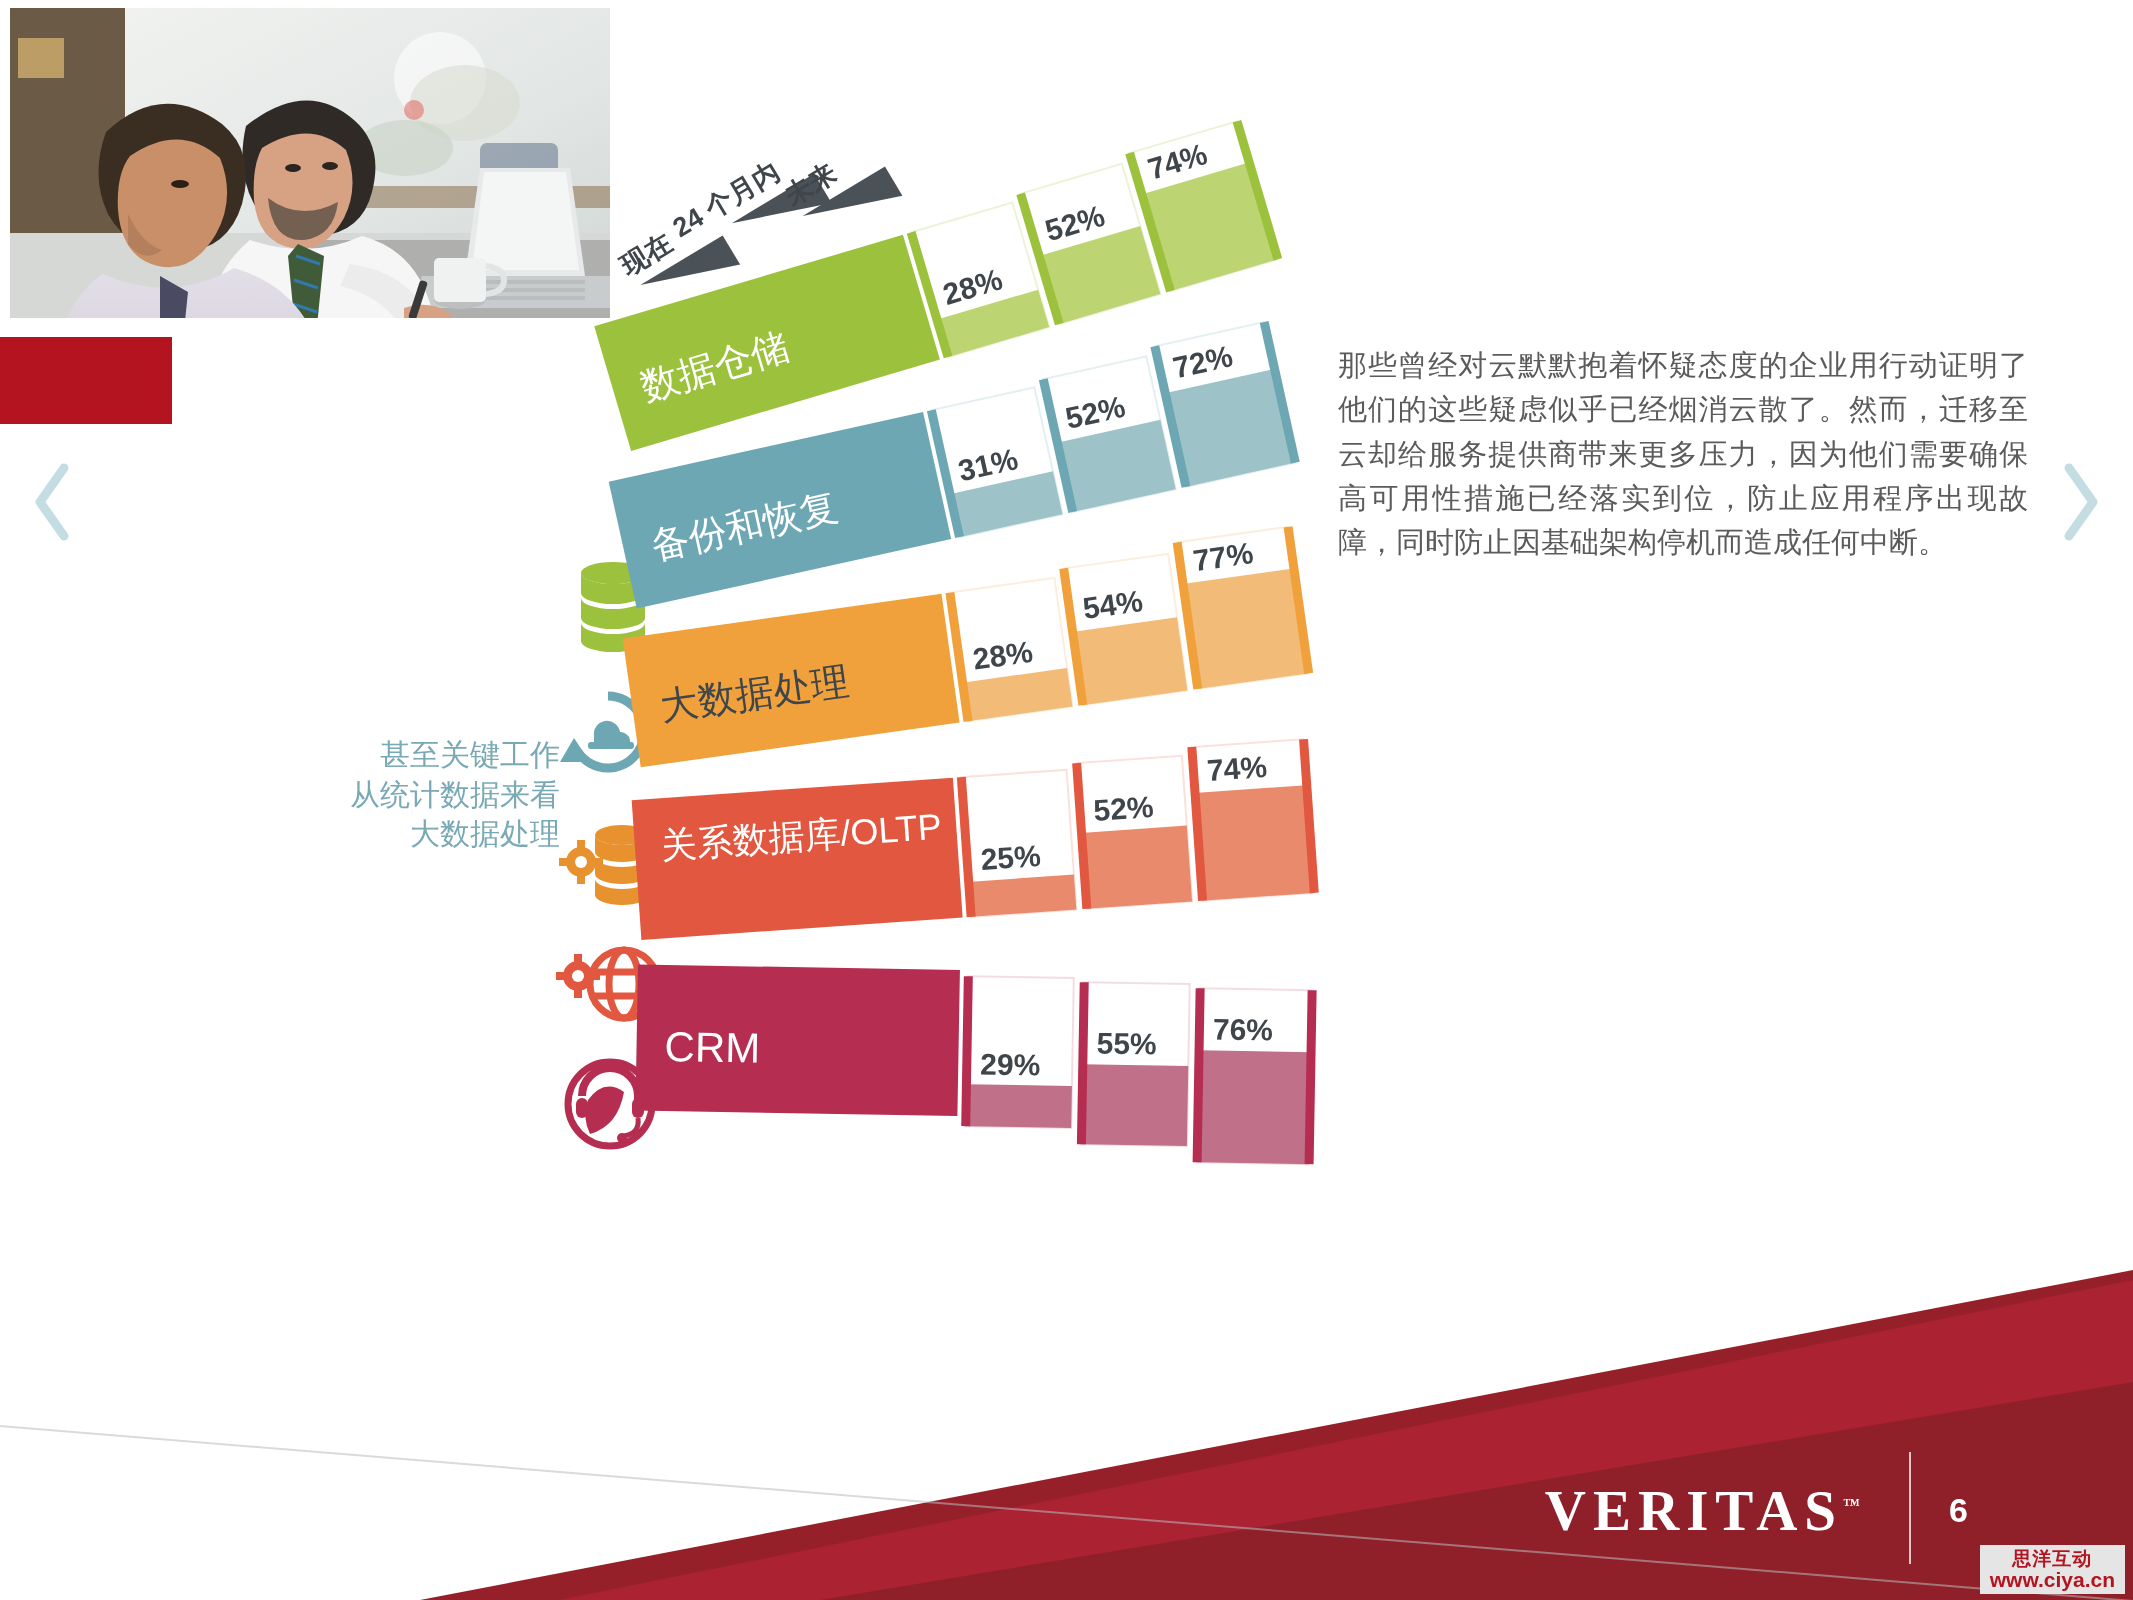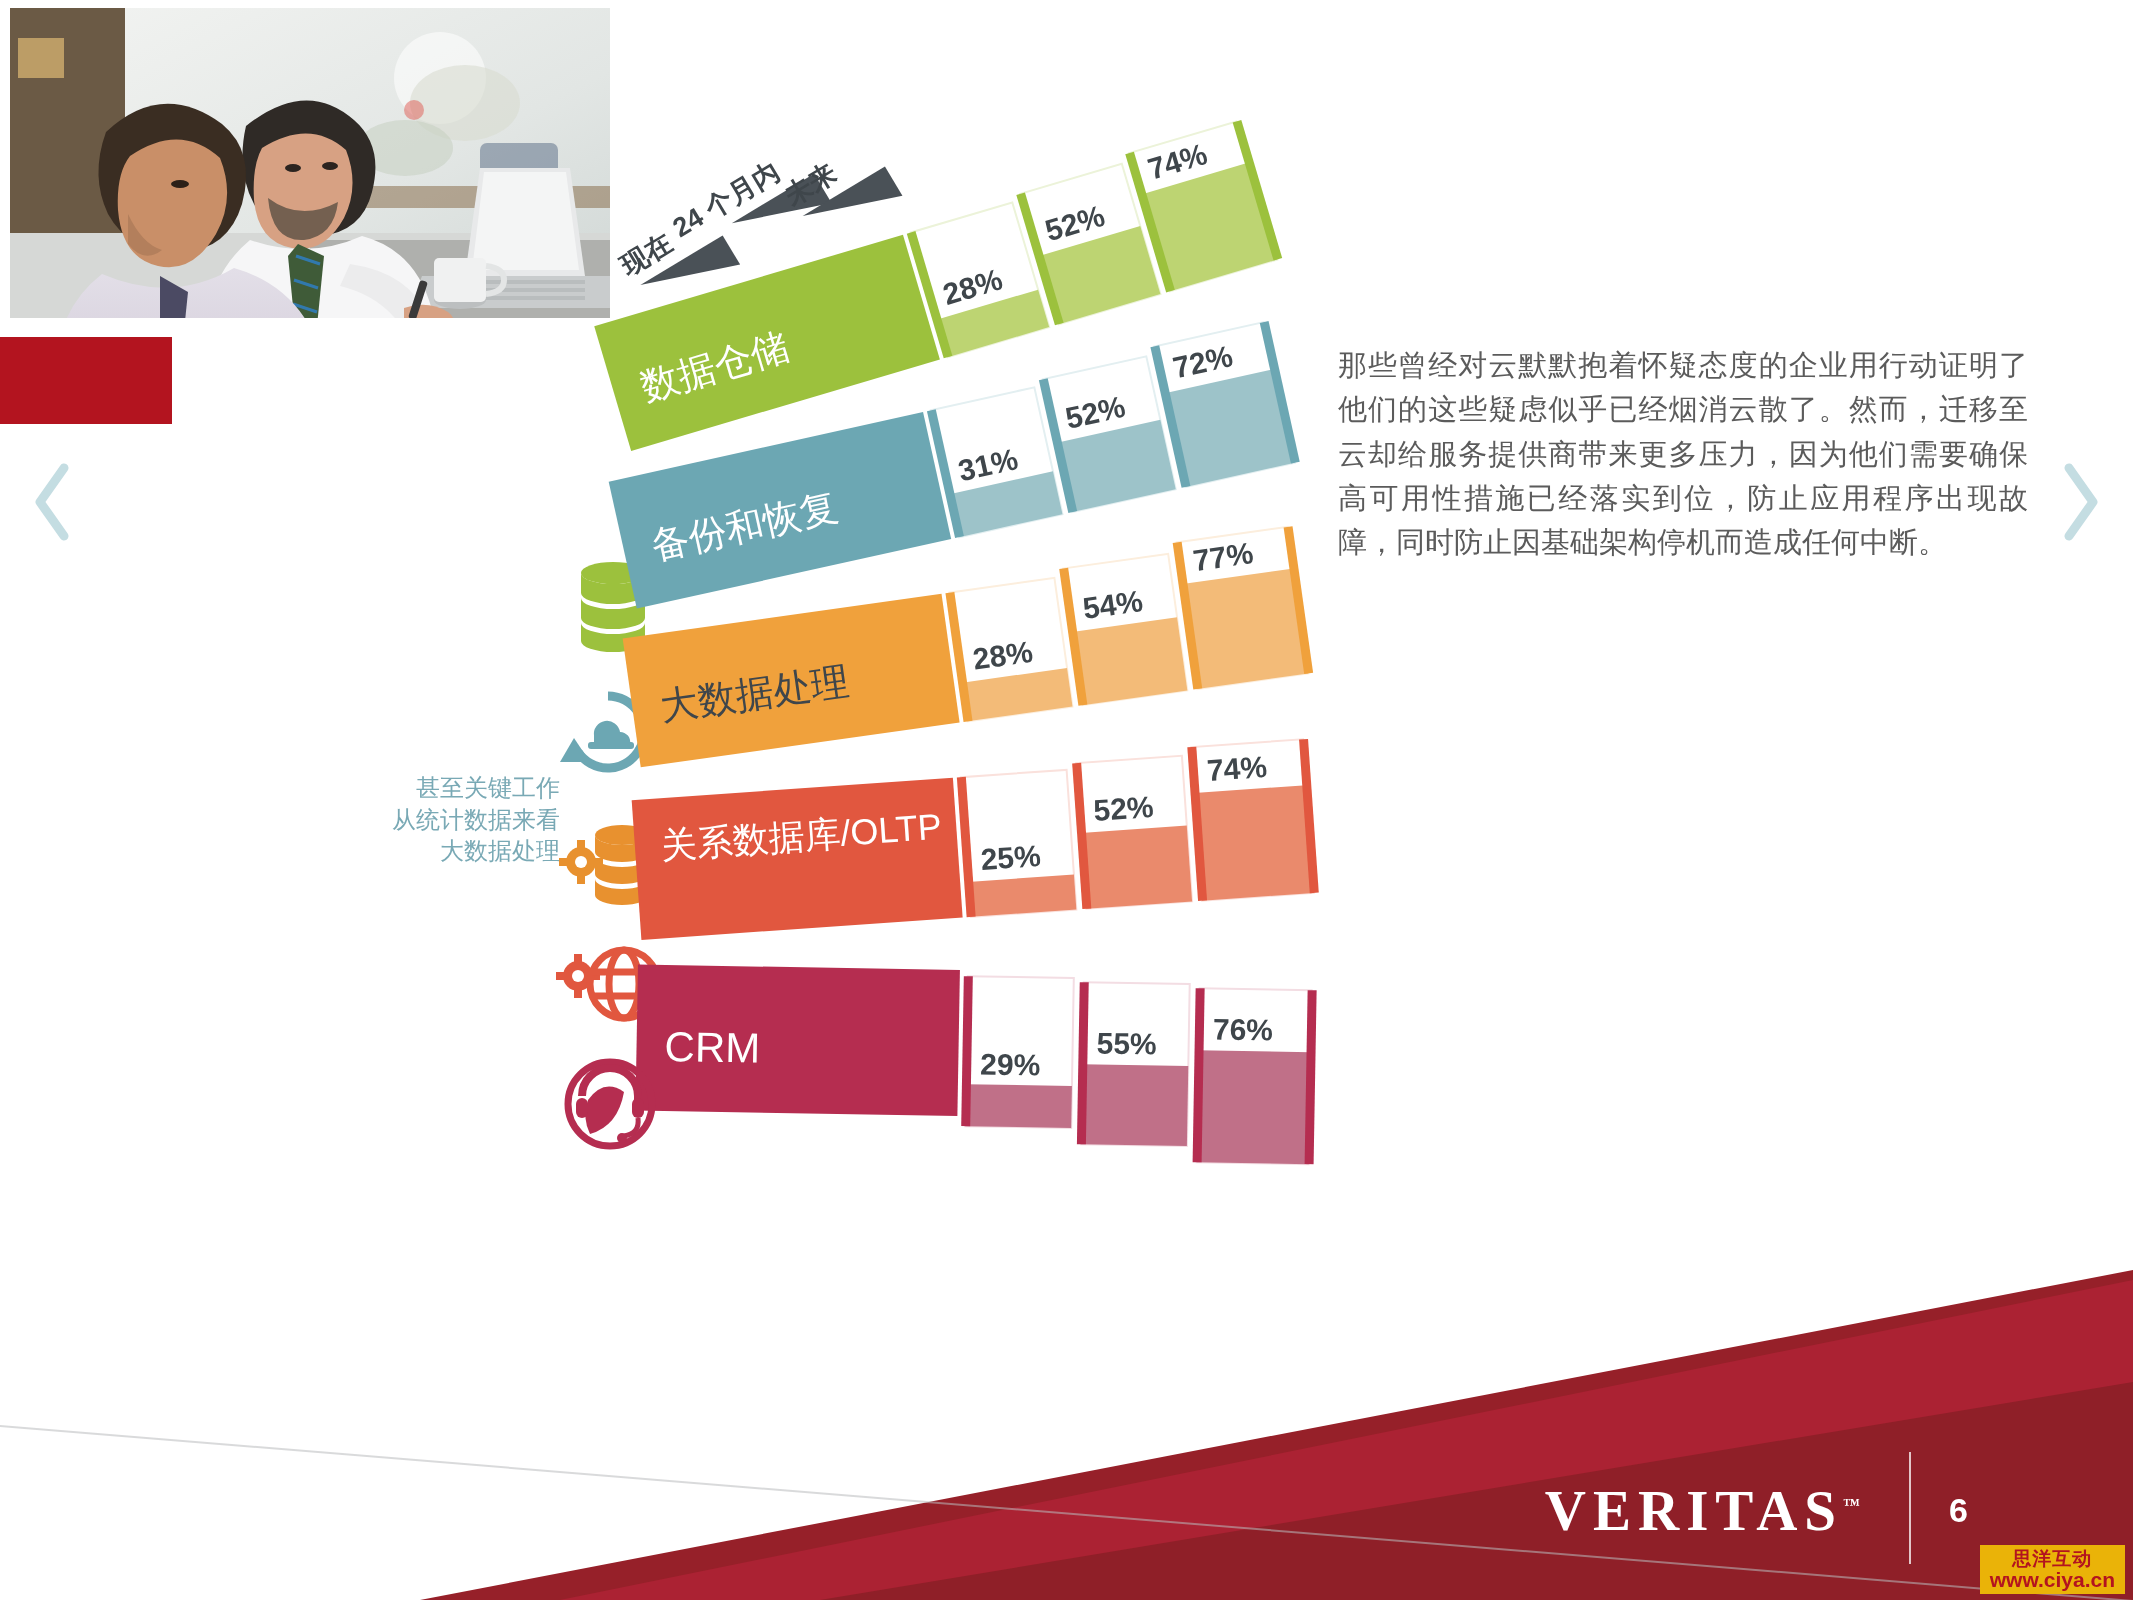--- a/index.html
+++ b/index.html
@@ -34,21 +34,21 @@
 
   
   .nav-chev{position:absolute;width:44px;height:84px;}
   .nav-chev svg{width:100%;height:100%;}
   .nav-prev{left:30px;top:460px;}
   .nav-next{right:30px;top:460px;}
 
   
   .left-caption{
     position:absolute;left:325px;top:735px;width:235px;
-    text-align:right;color:#79a9b5;font-size:24px;line-height:1.32;margin-top:37px;
+    text-align:right;color:#79a9b5;font-size:30px;line-height:1.32;
   }
 
   
   .copy{
     position:absolute;left:1338px;top:343px;width:690px;
     color:#5b5b5b;font-size:29px;line-height:1.53;
     text-align:justify;
   }
   .copy p{margin:0 0 40px 0;}
 
@@ -71,21 +71,21 @@
   .pagediv{
     position:absolute;right:222px;bottom:36px;width:2px;height:112px;
     background:rgba(255,255,255,.75);
   }
   .pagenum{
     position:absolute;right:165px;bottom:70px;
     color:#ffffff;font-size:34px;font-weight:bold;
   }
   .watermark{
     position:absolute;right:8px;bottom:6px;
-    background:#eab308;padding:4px 10px 3px 10px;
+    background:#e5e5e5;padding:4px 10px 3px 10px;
     text-align:center;line-height:1.05;
   }
   .watermark .wm-cn{color:#b3141f;font-size:19px;font-weight:bold;letter-spacing:1px;}
   .watermark .wm-url{color:#b3141f;font-size:21px;font-weight:bold;letter-spacing:0px;}
 </style>
 </head>
 <body>
 
 <div class="page">
 

